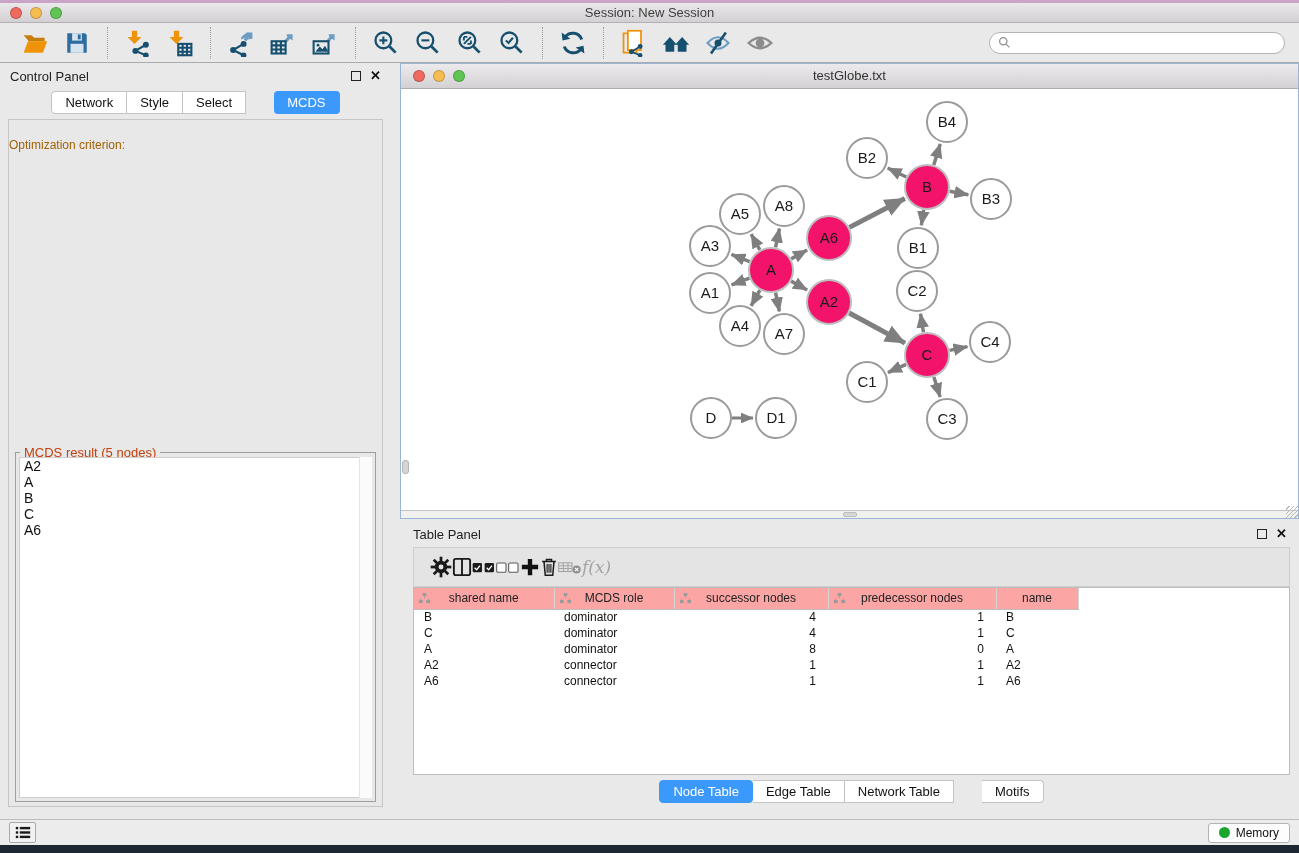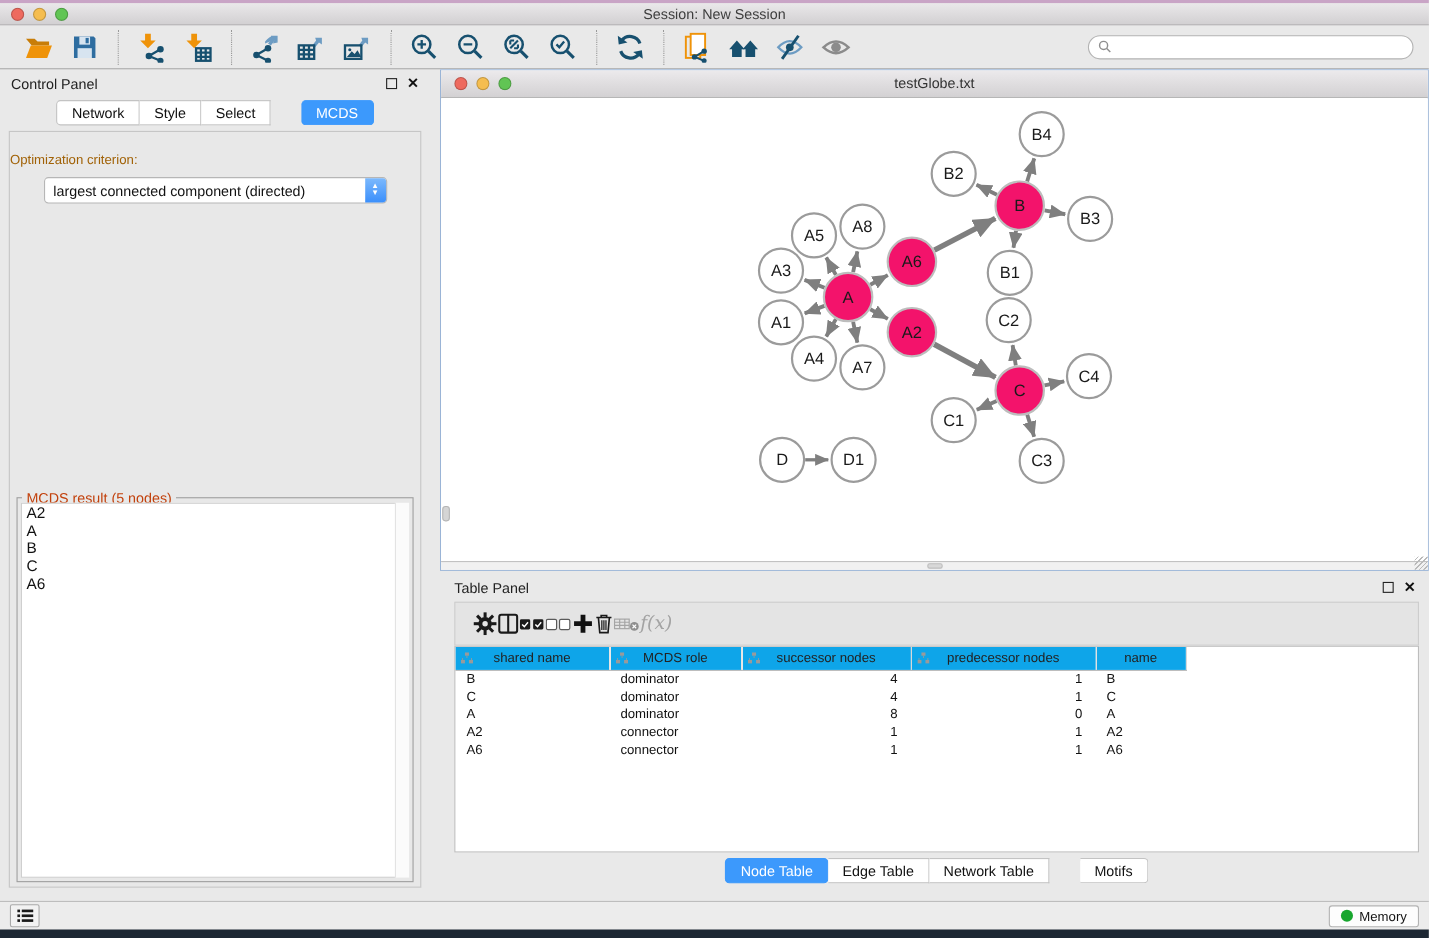--- a/index.html
+++ b/index.html
@@ -62,21 +62,21 @@
     background:repeating-linear-gradient(135deg, transparent 0 2px, #b9b9b9 2px 3px); }
 
   
   .table-panel { position:absolute; left:0; right:0; top:458px; bottom:0; }
   .tp-header { height:26px; display:flex; align-items:center; padding:0 12px 0 22px; }
   .tp-content { margin:0 9px 0 22px; }
   .tp-toolbar { height:40px; background:#e4e4e4; border:1px solid #cdcdcd; display:flex; align-items:center; padding:0 16px; }
   .fx { font-family:"DejaVu Serif", serif; font-style:italic; font-size:17px; color:#a3a3a3; }
   .tp-table { background:#fff; border:1px solid #bdbdbd; height:188px; overflow:hidden; }
   table.data { border-collapse:collapse; table-layout:fixed; width:664px; }
-  table.data th { height:21px; background:#0ea5e9; border-right:1px solid #d4d4d4; border-bottom:1px solid #bdbdbd; font-size:12px; font-weight:400; color:#222; text-align:center; position:relative; }
+  table.data th { height:21px; background:#fca5a5; border-right:1px solid #d4d4d4; border-bottom:1px solid #bdbdbd; font-size:12px; font-weight:400; color:#222; text-align:center; position:relative; }
   table.data th .hicon { position:absolute; left:5px; top:5px; }
   table.data td { height:16px; font-size:12px; color:#111; padding:0 12px 0 10px; white-space:nowrap; }
   td.num { text-align:right; }
   .tp-tabs { display:flex; justify-content:center; margin-top:5px; }
 
   
   .statusbar { position:absolute; left:0; right:0; bottom:8px; height:26px; background:#ececec; border-top:1px solid #bdbdbd; display:flex; align-items:center; padding:0 9px; }
   .list-btn { width:27px; height:21px; background:#f2f2f2; border:1px solid #a9a9a9; border-radius:2px; display:flex; align-items:center; justify-content:center; }
   .memory-btn { margin-left:auto; display:flex; align-items:center; gap:6px; background:#fdfdfd; border:1px solid #b3b3b3; border-radius:3px; padding:2px 10px; font-size:12px; color:#111; }
   .memory-dot { width:11px; height:11px; border-radius:50%; background:#18a62e; }
@@ -260,27 +260,20 @@
       </span>
     </div>
     <div class="cp-tabs" id="cp-tabs">
         <span class="seg">Network</span>
         <span class="seg">Style</span>
         <span class="seg">Select</span>
         <span class="seg active">MCDS</span>
       </div>
     <div class="cp-pane">
       <div class="opt-label">Optimization criterion:</div>
-      <div class="combo">
-        <span class="val">largest connected component (directed)</span>
-        <span class="stepper">
-            <span>▲</span>
-            <span>▼</span>
-          </span>
-      </div>
       <div class="result-group">
         <span class="result-legend">MCDS result (5 nodes)</span>
         <div class="result-list" id="result-list">
             <div class="result-item">A2</div>
             <div class="result-item">A</div>
             <div class="result-item">B</div>
             <div class="result-item">C</div>
             <div class="result-item">A6</div>
           </div>
         <div class="result-scroll"></div>

